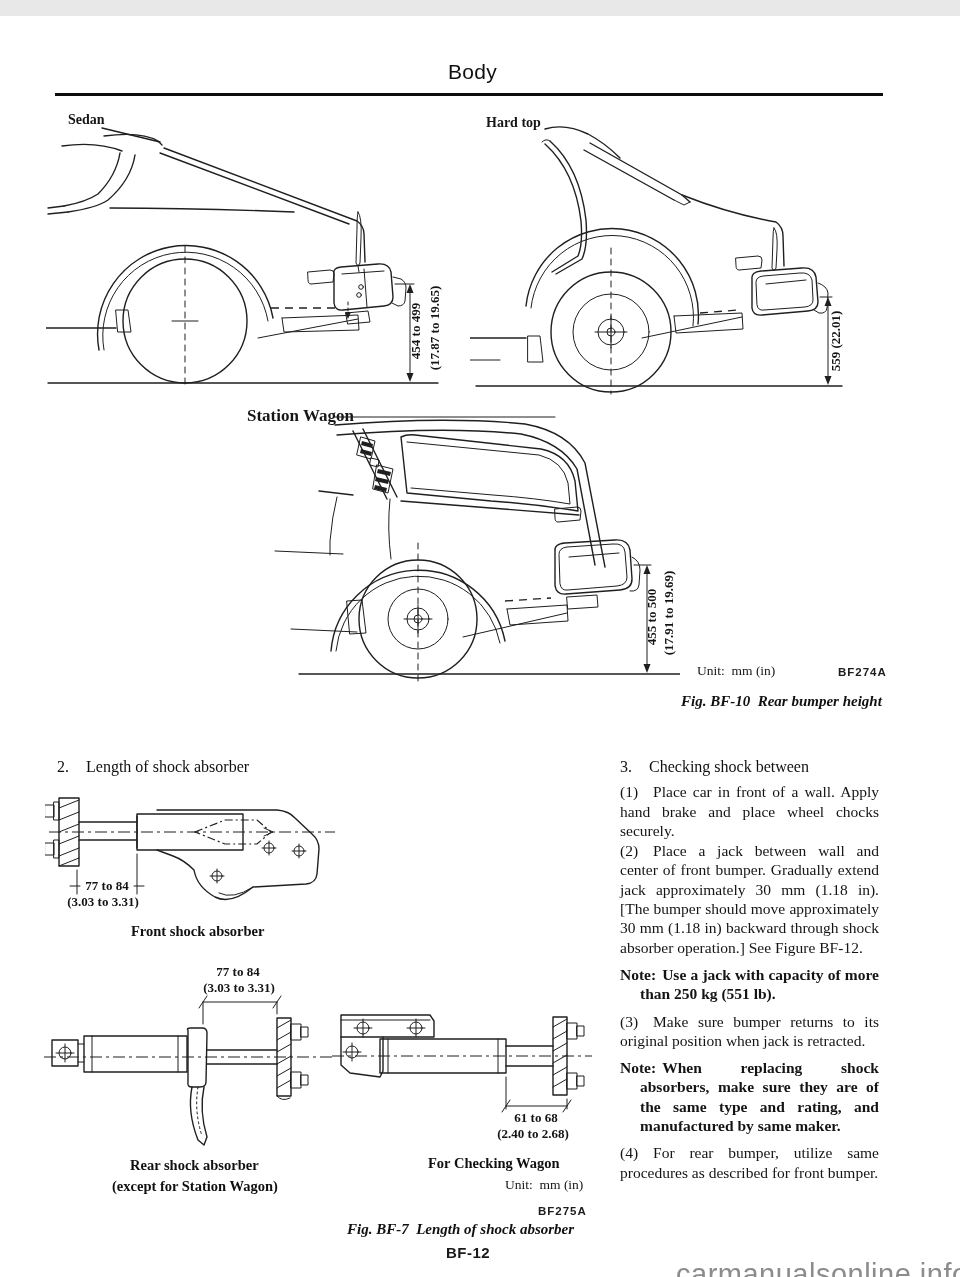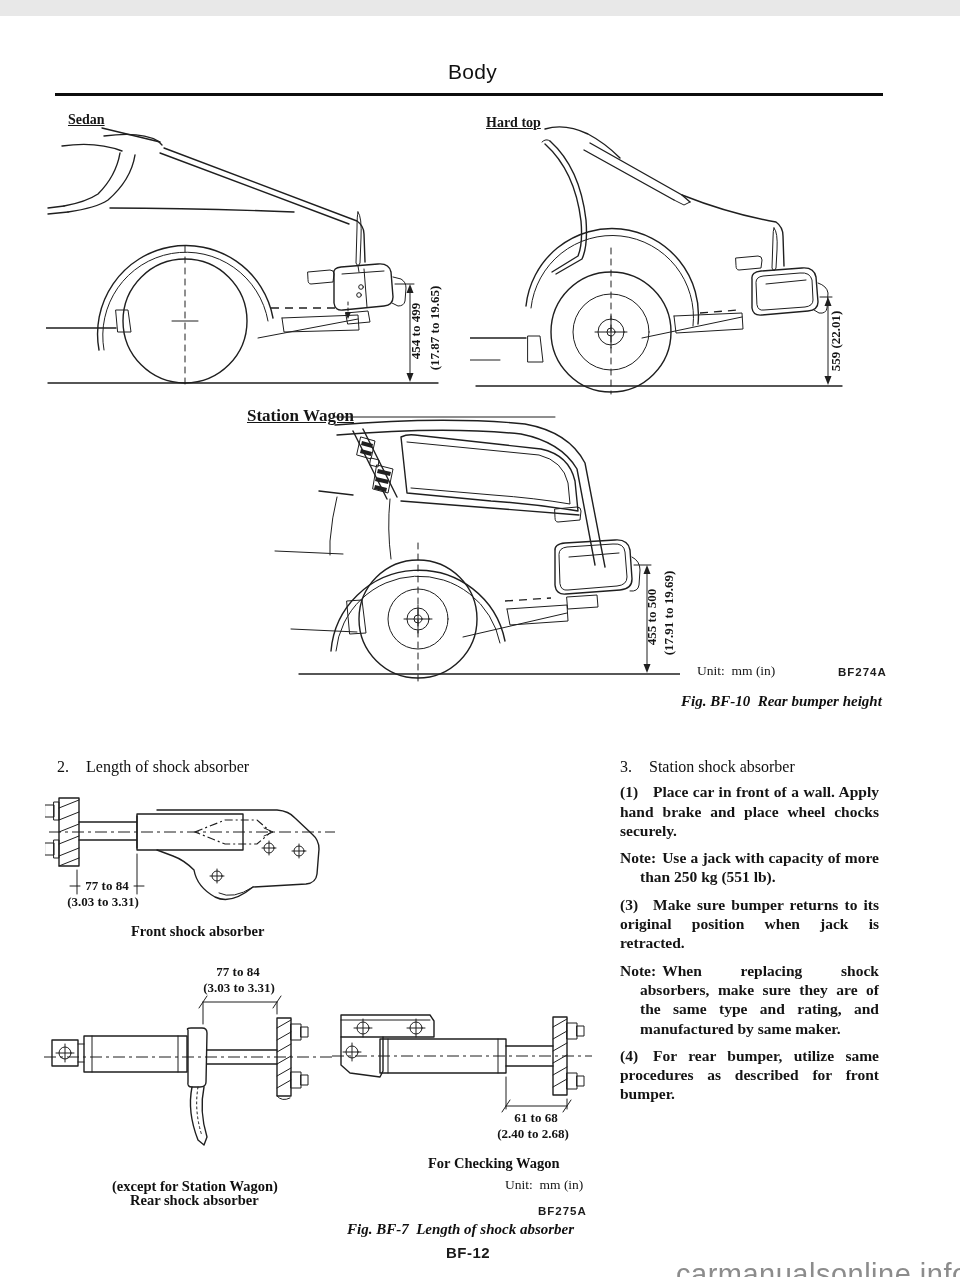--- a/index.html
+++ b/index.html
@@ -7,33 +7,33 @@
     position:relative;width:960px;height:1277px;margin:16px auto;
     background:#ffffff;color:#161616;overflow:hidden;
     font-family:"Liberation Serif","DejaVu Serif",serif;
   }
   .abs{position:absolute;}
   .page-title{
     font-family:"Liberation Sans","DejaVu Sans",sans-serif;
     font-size:21px;letter-spacing:.3px;color:#101010;
   }
   .title-rule{background:#0d0d0d;height:3px;}
-  .car-label{font-weight:bold;font-size:14px;white-space:pre;text-decoration:underline;}
+  .car-label{font-weight:bold;font-size:14px;white-space:pre;}
   .unit-label{font-size:13.5px;white-space:pre;}
   .fig-code{
     font-family:"Liberation Sans","DejaVu Sans",sans-serif;
     font-size:11.5px;font-weight:bold;letter-spacing:1px;color:#1c1c1c;white-space:pre;
   }
   .fig-caption{font-size:15px;font-weight:bold;font-style:italic;white-space:pre;color:#101010;}
   .diagram-caption{font-size:14.5px;font-weight:bold;white-space:pre;color:#101010;}
   .sec-heading{font-size:16px;color:#101010;white-space:nowrap;}
   .sec-heading .num{display:inline-block;margin-right:17px;}
   .text-col{width:259px;font-size:15.5px;line-height:19.3px;text-align:justify;color:#141414;}
   .text-col .sec-heading{margin:0 0 6px 0;}
-  .text-col p{margin:0 0 1px 0;font-weight:bold;}
+  .text-col p{margin:0 0 1px 0;}
   .text-col p .pnum{margin-right:15px;}
   .text-col p.note{font-weight:bold;padding-left:20px;text-indent:-20px;margin:8px 0;}
   .text-col p.note .nlabel{margin-right:6px;}
   .page-num{
     font-family:"Liberation Sans","DejaVu Sans",sans-serif;
     font-size:15px;font-weight:bold;letter-spacing:.5px;color:#1a1a1a;
   }
   .watermark{
     font-family:"Liberation Sans","DejaVu Sans",sans-serif;
     font-size:29px;color:#8c8c8c;letter-spacing:.5px;
@@ -282,21 +282,21 @@
       <path class="thin" d="M237 72 L251 64 M237 84 L251 76 M237 96 L251 88 M237 108 L251 100 M237 120 L251 112 M237 132 L251 124"></path>
       <path class="thin" d="M237 140 Q242 146 250 142"></path>
       <rect class="thin" x="251" y="68" width="10" height="16"></rect>
       <rect class="thin" x="261" y="71" width="7" height="10"></rect>
       <rect class="thin" x="251" y="116" width="10" height="16"></rect>
       <rect class="thin" x="261" y="119" width="7" height="10"></rect>
     </g>
     <path class="cl" d="M4 101 L296 101"></path>
   </svg>
 
-  <div class="abs diagram-caption" style="left:130px;top:1176px;">Rear shock absorber</div>
+  <div class="abs diagram-caption" style="left:130px;top:1141px;">Rear shock absorber</div>
   <div class="abs diagram-caption" style="left:112px;top:1162px;">(except for Station Wagon)</div>
 
   <svg class="abs" style="left:330px;top:985px;" width="270" height="150" viewBox="0 0 270 150">
     <g>
       <path class="ln" d="M11 14 L100 14 L104 20 L104 36 L11 36 Z"></path>
       <path class="thin" d="M11 19 L100 19"></path>
       <circle class="thin" cx="33" cy="27" r="6"></circle>
         <path class="thin" d="M33 18 L33 36 M24 27 L42 27"></path>
       <circle class="thin" cx="86" cy="27" r="6"></circle>
         <path class="thin" d="M86 18 L86 36 M77 27 L95 27"></path>
@@ -326,23 +326,24 @@
   </svg>
 
   <div class="abs diagram-caption" style="left:428px;top:1139px;">For Checking Wagon</div>
   <div class="abs unit-label" style="left:505px;top:1161px;">Unit:  mm (in)</div>
   <div class="abs fig-code" style="left:538px;top:1189px;">BF275A</div>
   <div class="abs fig-caption" style="left:347px;top:1205px;">Fig. BF-7  Length of shock absorber</div>
   <div class="abs page-num" style="left:446px;top:1228px;">BF-12</div>
 
   <div class="abs text-col" style="left:620px;top:741px;">
     <div class="sec-heading">
-      <span class="num">3.</span><span>Station shock absorber</span>
+      <span class="num">3.</span><span>Checking shock between</span>
     </div>
     <p><span class="pnum">(1)</span><span>Place car in front of a wall. Apply hand brake and place wheel chocks securely.</span></p>
+    <p><span class="pnum">(2)</span><span>Place a jack between wall and center of front bumper. Gradually extend jack approximately 30 mm (1.18 in). [The bumper should move approximately 30 mm (1.18 in) backward through shock absorber operation.] See Figure BF-12.</span></p>
     <p class="note"><span class="nlabel">Note:</span><span>Use a jack with capacity of more than 250 kg (551 lb).</span></p>
     <p><span class="pnum">(3)</span><span>Make sure bumper returns to its original position when jack is retracted.</span></p>
     <p class="note"><span class="nlabel">Note:</span><span>When replacing shock absorbers, make sure they are of the same type and rating, and manufactured by same maker.</span></p>
     <p><span class="pnum">(4)</span><span>For rear bumper, utilize same procedures as described for front bumper.</span></p>
   </div>
 
   <div class="abs watermark" style="left:676px;top:1242px;">carmanualsonline.info</div>
 
 </div>
 

